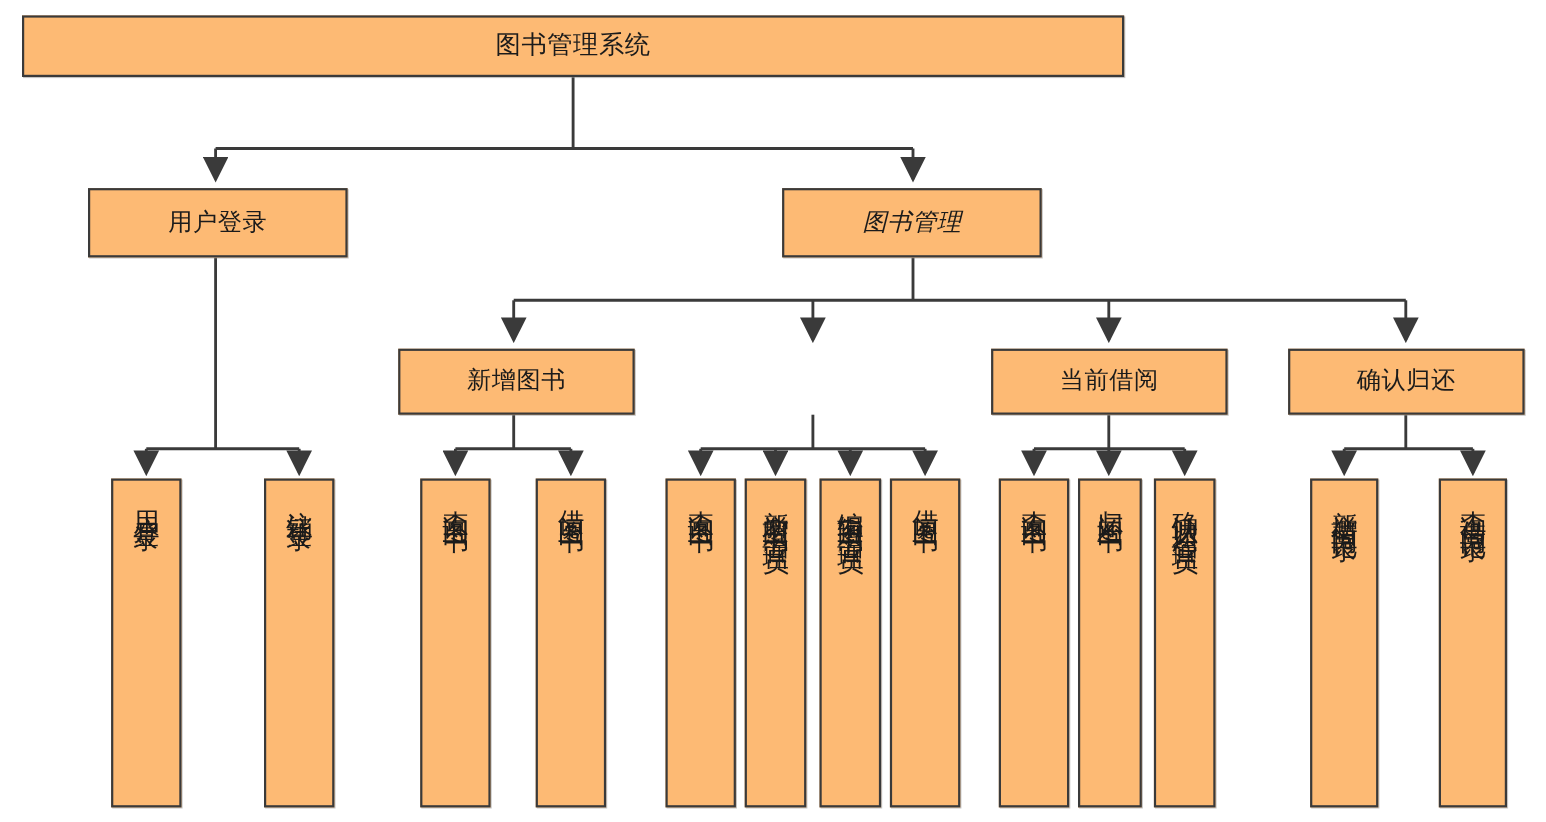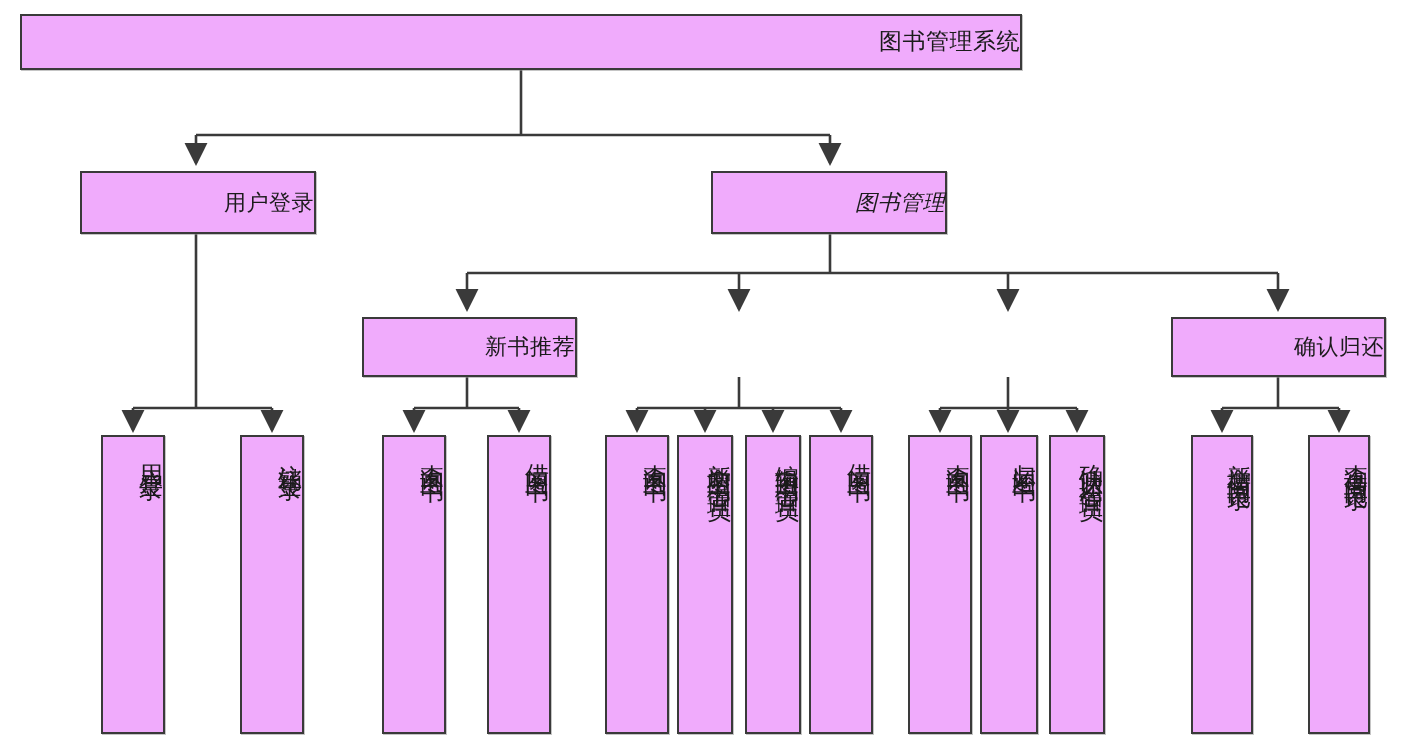--- a/index.html
+++ b/index.html
@@ -22,24 +22,24 @@
     left: 0;
     top: 0;
     width: 1405px;
     height: 747px;
     pointer-events: none;
   }
   .node {
     position: absolute;
     box-sizing: border-box;
     border: 2.5px solid #3a3a3a;
-    background: #f0abfc;
+    background: #fdba74;
     display: flex;
     align-items: center;
-    justify-content: flex-end;
+    justify-content: center;
     color: #1b1b1b;
     box-shadow: 1px 1px 0 rgba(150,150,150,0.55);
   }
   .node .label {
     display: block;
     text-align: center;
     line-height: 1.18;
     letter-spacing: 0.5px;
   }
   
@@ -137,21 +137,24 @@
   </div>
 
   <div class="node horiz" style="left:80px; top:171px; width:236px; height:63px;">
     <span class="label">用户登录</span>
   </div>
   <div class="node horiz" style="left:711px; top:171px; width:236px; height:63px;font-style:italic;">
     <span class="label">图书管理</span>
   </div>
 
   <div class="node horiz" style="left:362px; top:317px; width:215px; height:60px;">
-    <span class="label">新书推荐</span>
+    <span class="label">新增图书</span>
+  </div>
+  <div class="node horiz" style="left:901px; top:317px; width:215px; height:60px;">
+    <span class="label">当前借阅</span>
   </div>
   <div class="node horiz" style="left:1171px; top:317px; width:215px; height:60px;">
     <span class="label">确认归还</span>
   </div>
 
   <div class="node vert" style="left:101px; top:435px; width:64px; height:299px;">
     <span class="label">用户登录</span>
   </div>
   <div class="node vert" style="left:240px; top:435px; width:64px; height:299px;">
     <span class="label">注销登录</span>

